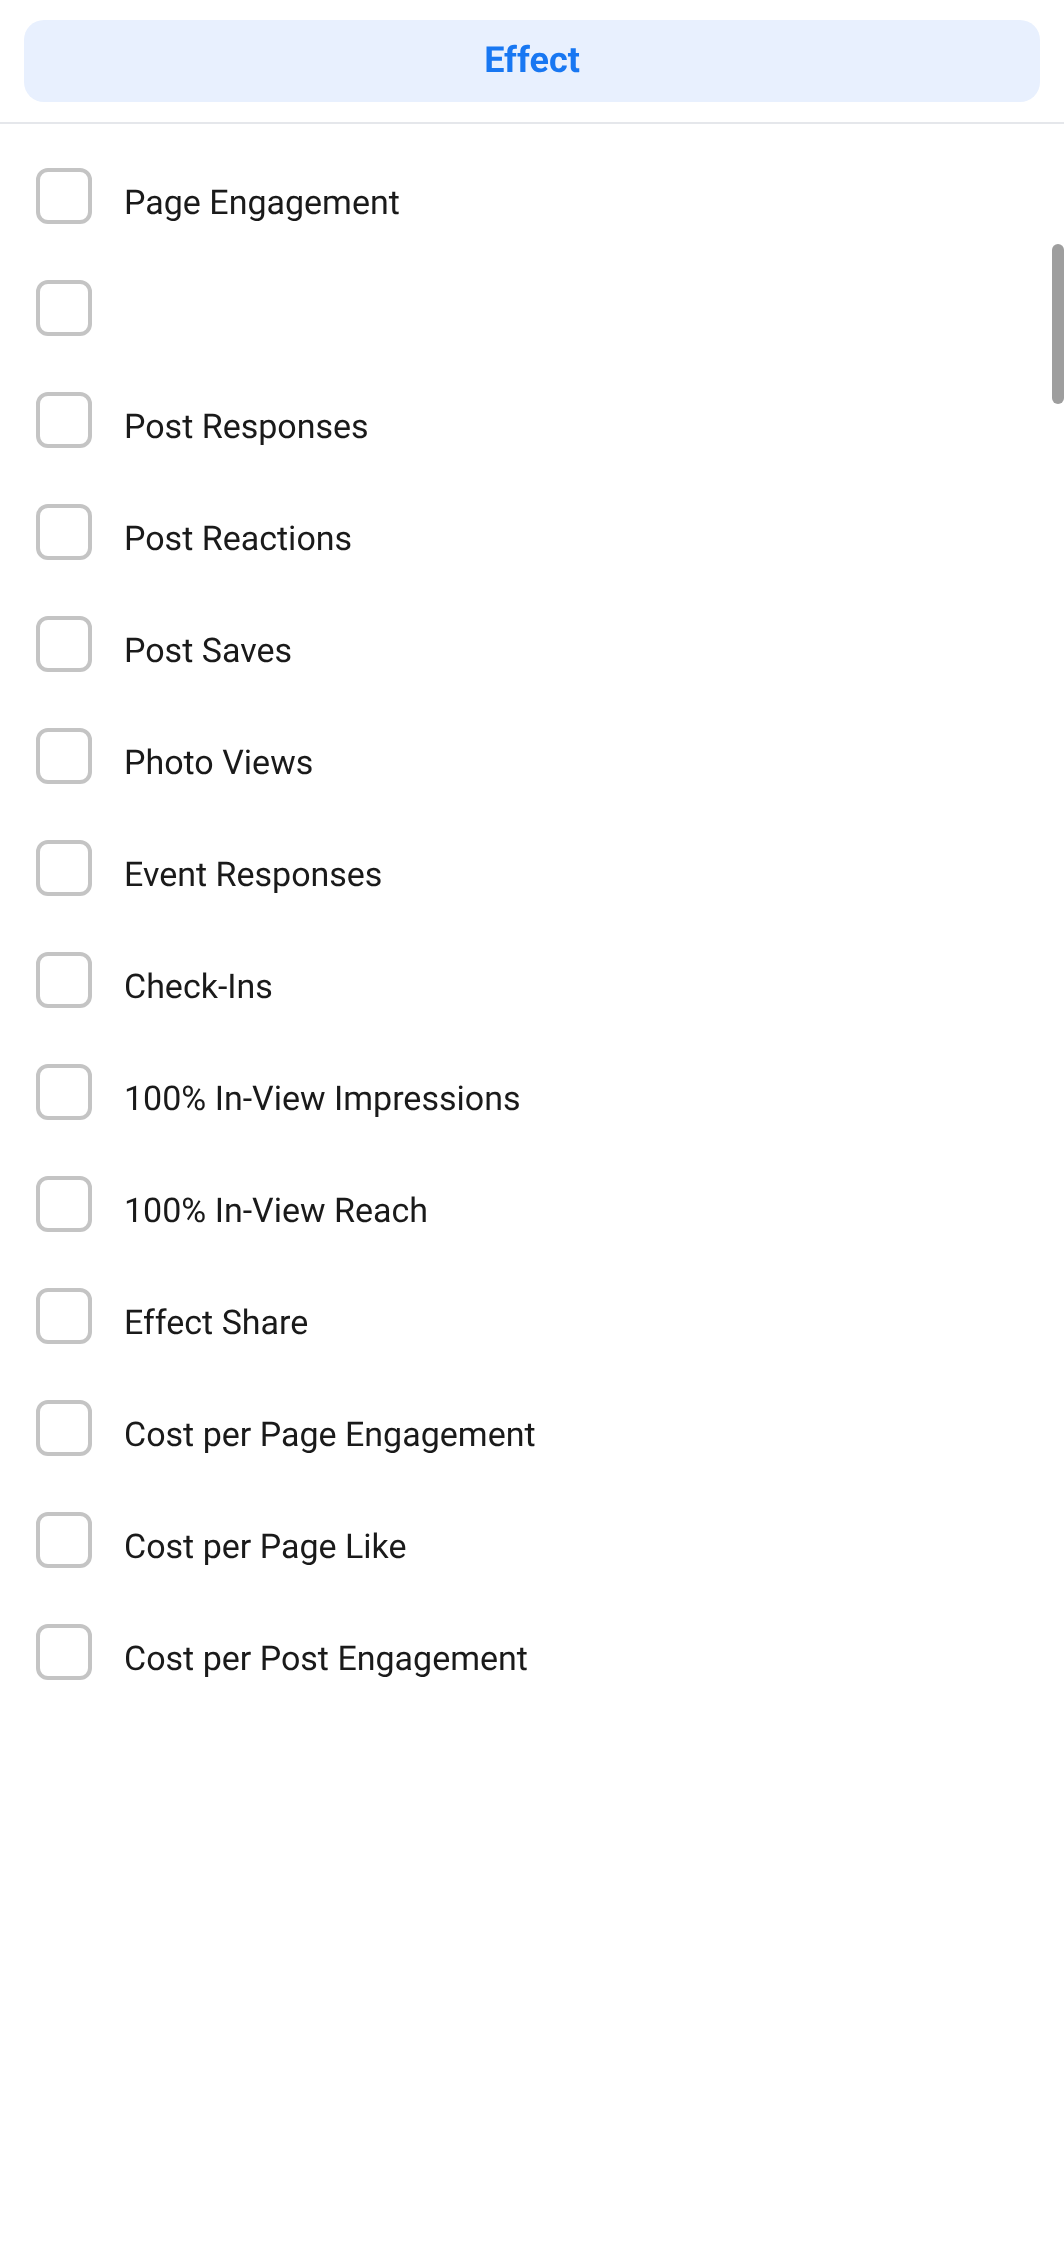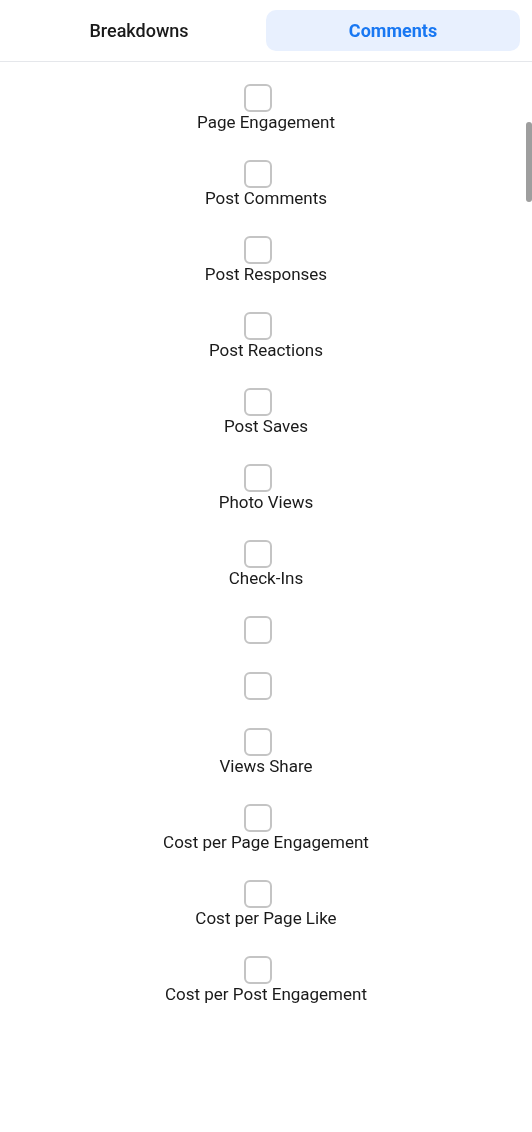--- a/index.html
+++ b/index.html
@@ -48,25 +48,24 @@
       border-radius: 10px;
     }
 
     .list-container {
       padding: 8px 0;
       position: relative;
     }
 
     .list-item {
       display: flex;
-      align-items: center;
+      align-items: flex-end;
       padding: 14px 18px;
       cursor: pointer;
       user-select: none;
-      flex-direction: column;
     }
 
     .checkbox {
       width: 28px;
       height: 28px;
       border: 2px solid #c4c4c4;
       border-radius: 6px;
       background: #ffffff;
       flex-shrink: 0;
       margin-right: 16px;
@@ -89,63 +88,67 @@
       width: 6px;
       height: 80px;
       background: #9e9e9e;
       border-radius: 3px;
     }
   </style>
 </head>
 <body>
 
 <div class="tab-bar">
-  <div class="tab tab-breakdowns">Breakdowns</div>
-  <div class="tab tab-metrics">Comments</div>
+  <div class="tab tab-metrics">Effect</div>
 </div>
 
 <div class="list-container">
   <div class="scrollbar"></div>
 <div class="list-item">
       <div class="checkbox"></div>
       <span class="item-label">Page Engagement</span>
     </div>
     <div class="list-item">
       <div class="checkbox"></div>
-      <span class="item-label">Post Comments</span>
     </div>
     <div class="list-item">
       <div class="checkbox"></div>
       <span class="item-label">Post Responses</span>
     </div>
     <div class="list-item">
       <div class="checkbox"></div>
       <span class="item-label">Post Reactions</span>
     </div>
     <div class="list-item">
       <div class="checkbox"></div>
       <span class="item-label">Post Saves</span>
     </div>
     <div class="list-item">
       <div class="checkbox"></div>
       <span class="item-label">Photo Views</span>
     </div>
     <div class="list-item">
       <div class="checkbox"></div>
+      <span class="item-label">Event Responses</span>
+    </div>
+    <div class="list-item">
+      <div class="checkbox"></div>
       <span class="item-label">Check-Ins</span>
     </div>
     <div class="list-item">
       <div class="checkbox"></div>
+      <span class="item-label">100% In-View Impressions</span>
     </div>
     <div class="list-item">
       <div class="checkbox"></div>
+      <span class="item-label">100% In-View Reach</span>
     </div>
     <div class="list-item">
       <div class="checkbox"></div>
-      <span class="item-label">Views Share</span>
+      <span class="item-label">Effect Share</span>
     </div>
     <div class="list-item">
       <div class="checkbox"></div>
       <span class="item-label">Cost per Page Engagement</span>
     </div>
     <div class="list-item">
       <div class="checkbox"></div>
       <span class="item-label">Cost per Page Like</span>
     </div>
     <div class="list-item">

